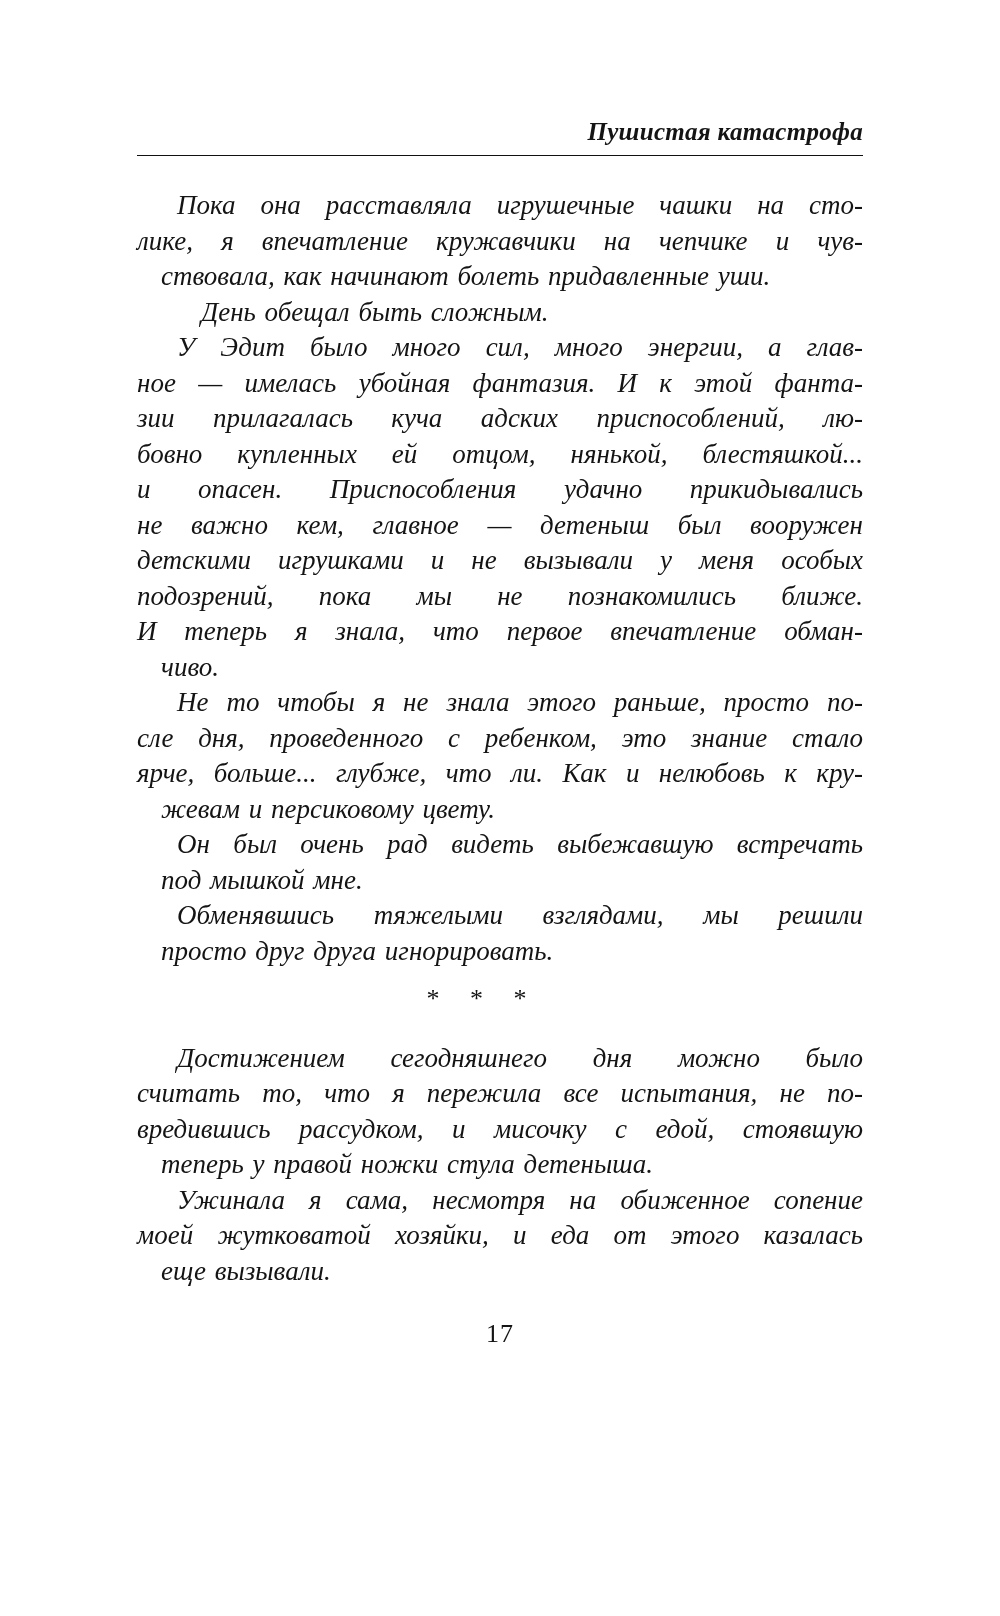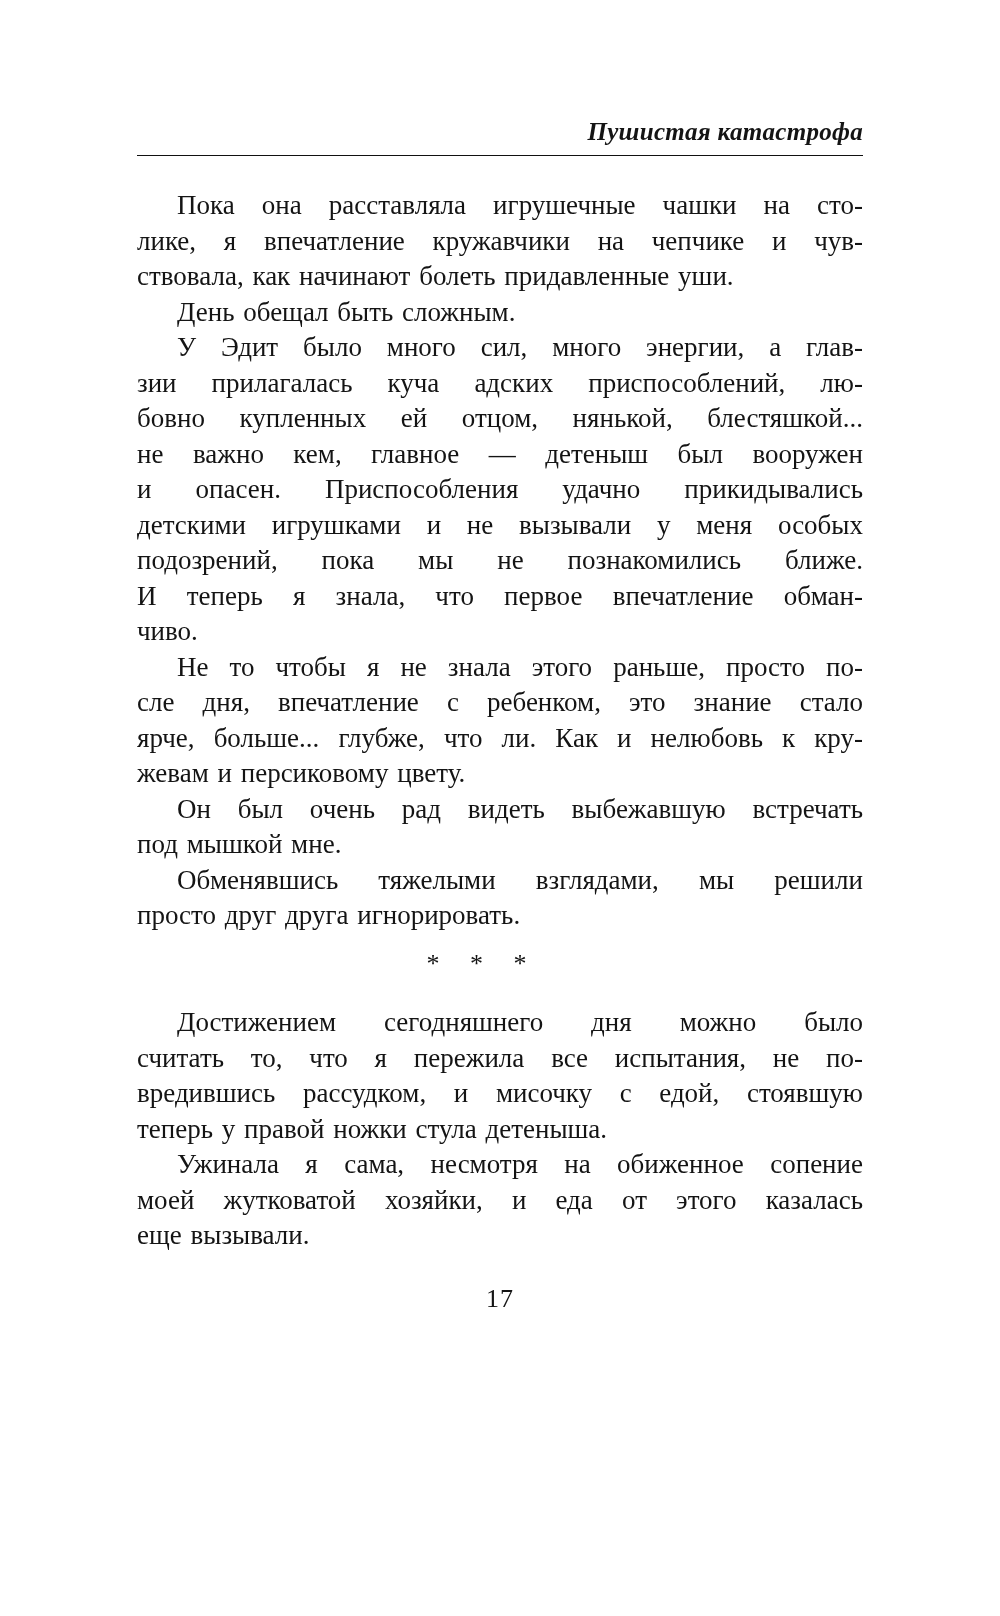--- a/index.html
+++ b/index.html
@@ -38,26 +38,28 @@
     line-height: 35.5px;
   }
   .para {
     margin: 0;
   }
   .line {
     text-align: justify;
     text-align-last: justify;
     word-spacing: 2px;
     white-space: normal;
+    font-style: italic;
   }
   .line.first {
     text-indent: 40px;
   }
   .line.last {
     text-align-last: left;
+    margin-left: 24px;
   }
   .separator {
     text-align: center;
     text-align-last: center;
     font-size: 26px;
     word-spacing: 20px;
     margin: 12px 45px 24px 0;
     letter-spacing: 2px;
   }
   .page-number {
@@ -80,32 +82,33 @@
       <div class="para">
         <div class="line first">Пока она расставляла игрушечные чашки на сто-</div>
         <div class="line">лике, я впечатление кружавчики на чепчике и чув-</div>
         <div class="line last">ствовала, как начинают болеть придавленные уши.</div>
       </div>
       <div class="para">
         <div class="line first last">День обещал быть сложным.</div>
       </div>
       <div class="para">
         <div class="line first">У Эдит было много сил, много энергии, а глав-</div>
+        <div class="line">ное — имелась убойная фантазия. И к этой фанта-</div>
         <div class="line">зии прилагалась куча адских приспособлений, лю-</div>
         <div class="line">бовно купленных ей отцом, нянькой, блестяшкой...</div>
+        <div class="line">и опасен. Приспособления удачно прикидывались</div>
         <div class="line">не важно кем, главное — детеныш был вооружен</div>
-        <div class="line">и опасен. Приспособления удачно прикидывались</div>
         <div class="line">детскими игрушками и не вызывали у меня особых</div>
         <div class="line">подозрений, пока мы не познакомились ближе.</div>
         <div class="line">И теперь я знала, что первое впечатление обман-</div>
         <div class="line last">чиво.</div>
       </div>
       <div class="para">
         <div class="line first">Не то чтобы я не знала этого раньше, просто по-</div>
-        <div class="line">сле дня, впечатление с ребенком, это знание стало</div>
+        <div class="line">сле дня, проведенного с ребенком, это знание стало</div>
         <div class="line">ярче, больше... глубже, что ли. Как и нелюбовь к кру-</div>
         <div class="line last">жевам и персиковому цвету.</div>
       </div>
       <div class="para">
         <div class="line first">Он был очень рад видеть выбежавшую встречать</div>
         <div class="line last">под мышкой мне.</div>
       </div>
       <div class="para">
         <div class="line first">Обменявшись тяжелыми взглядами, мы решили</div>
         <div class="line last">просто друг друга игнорировать.</div>

